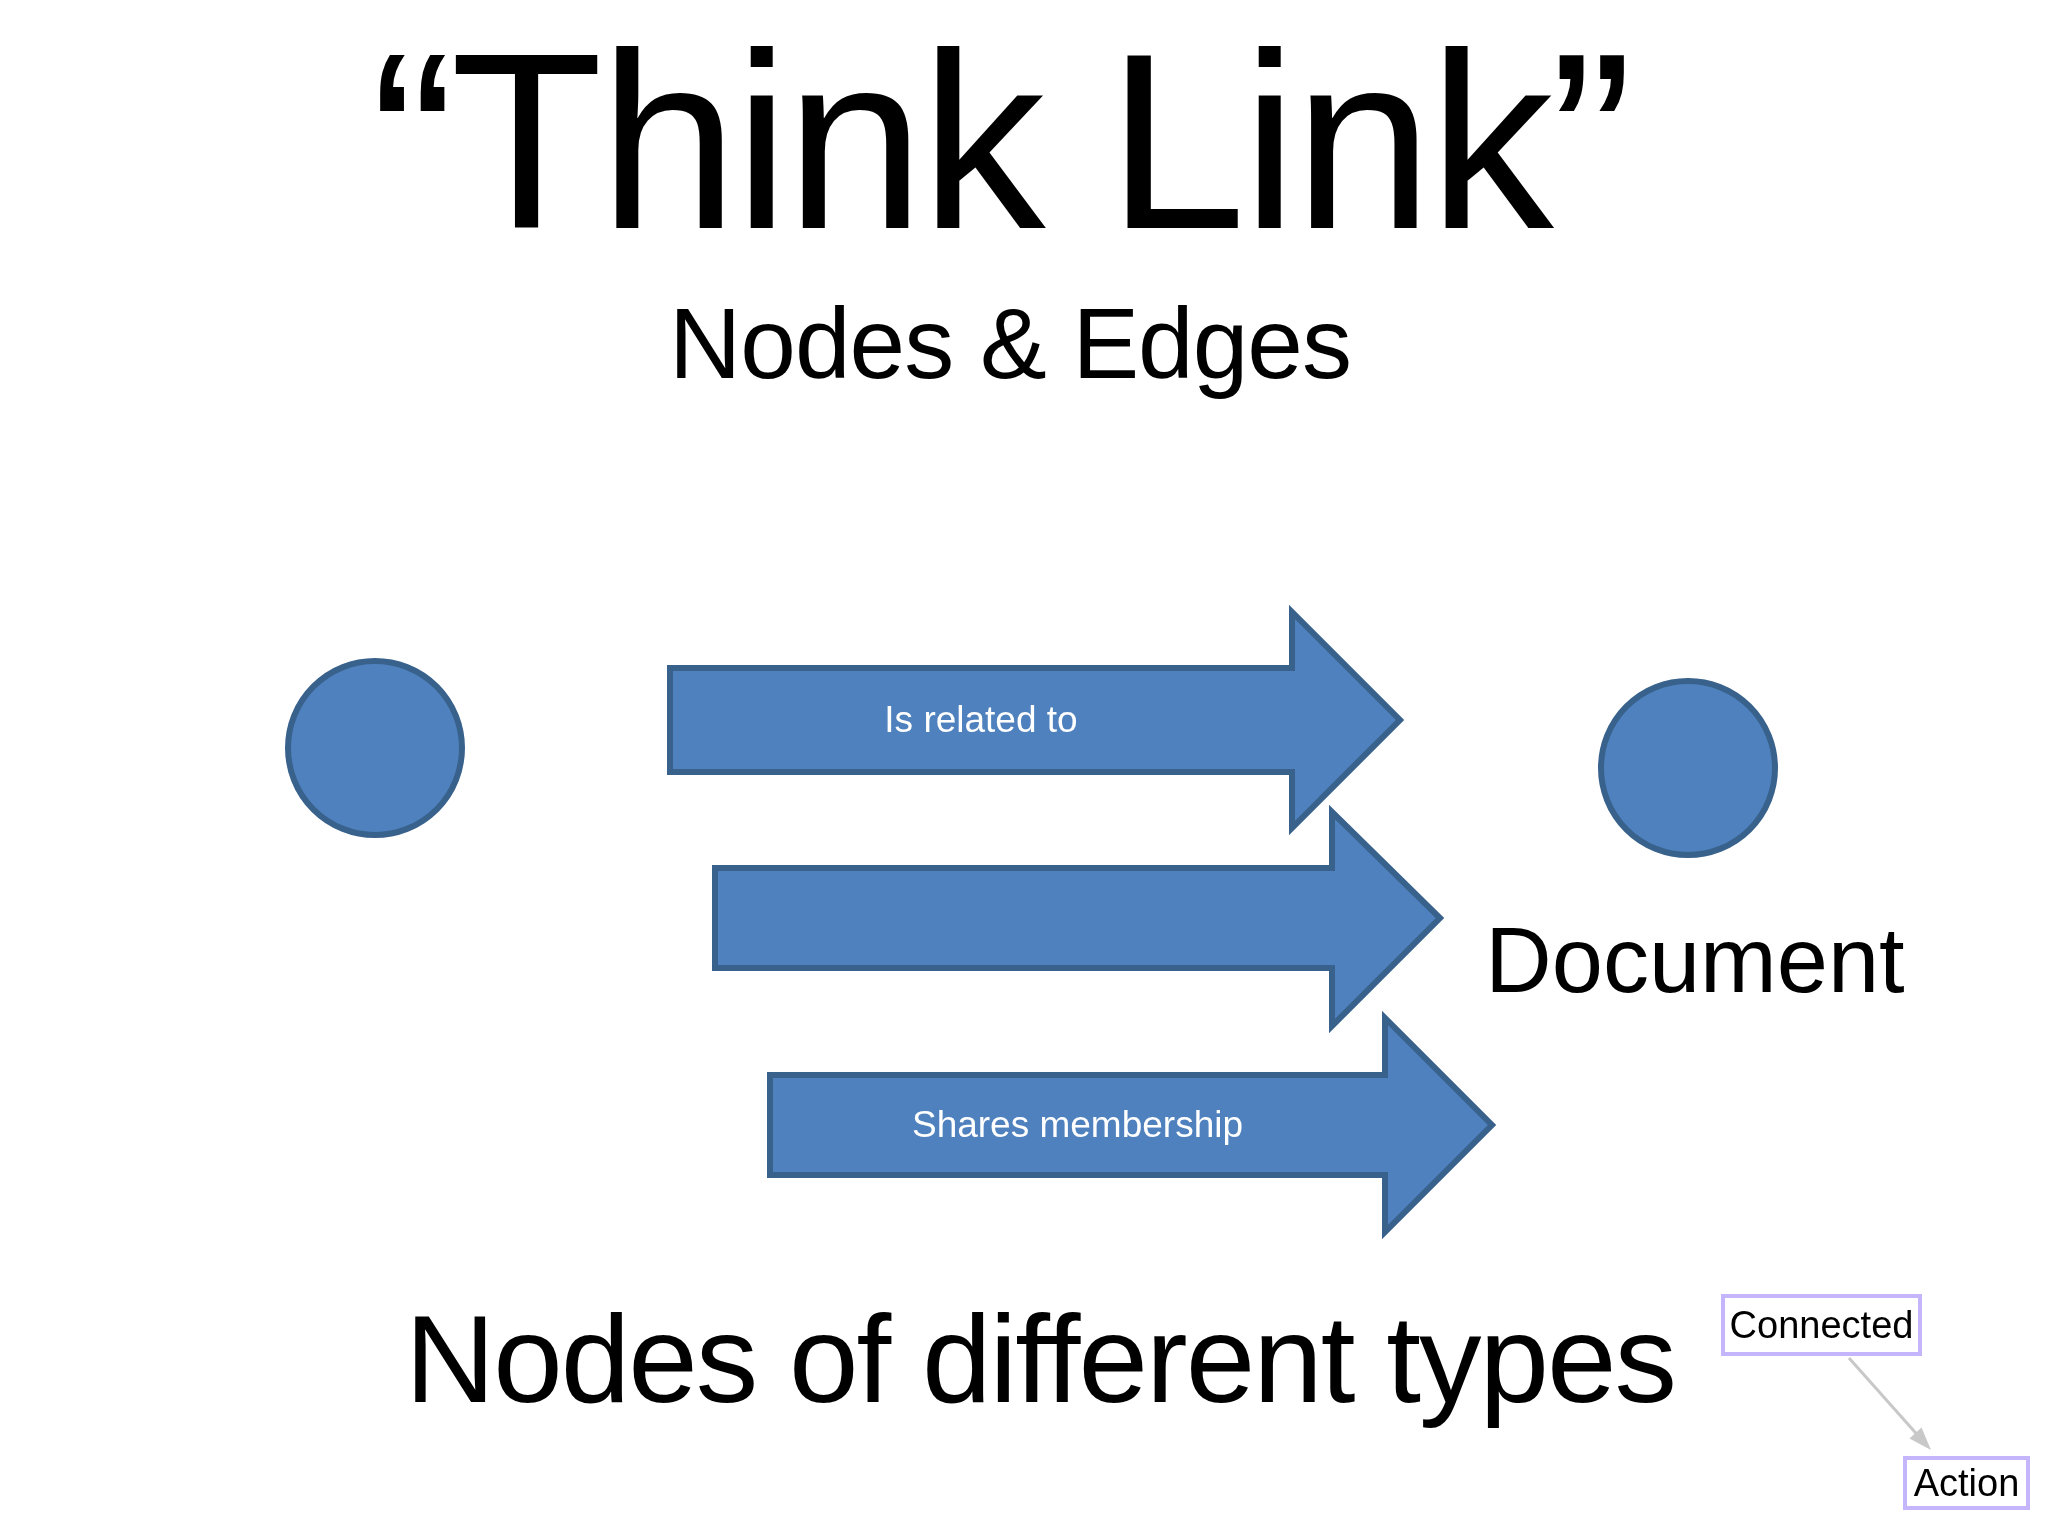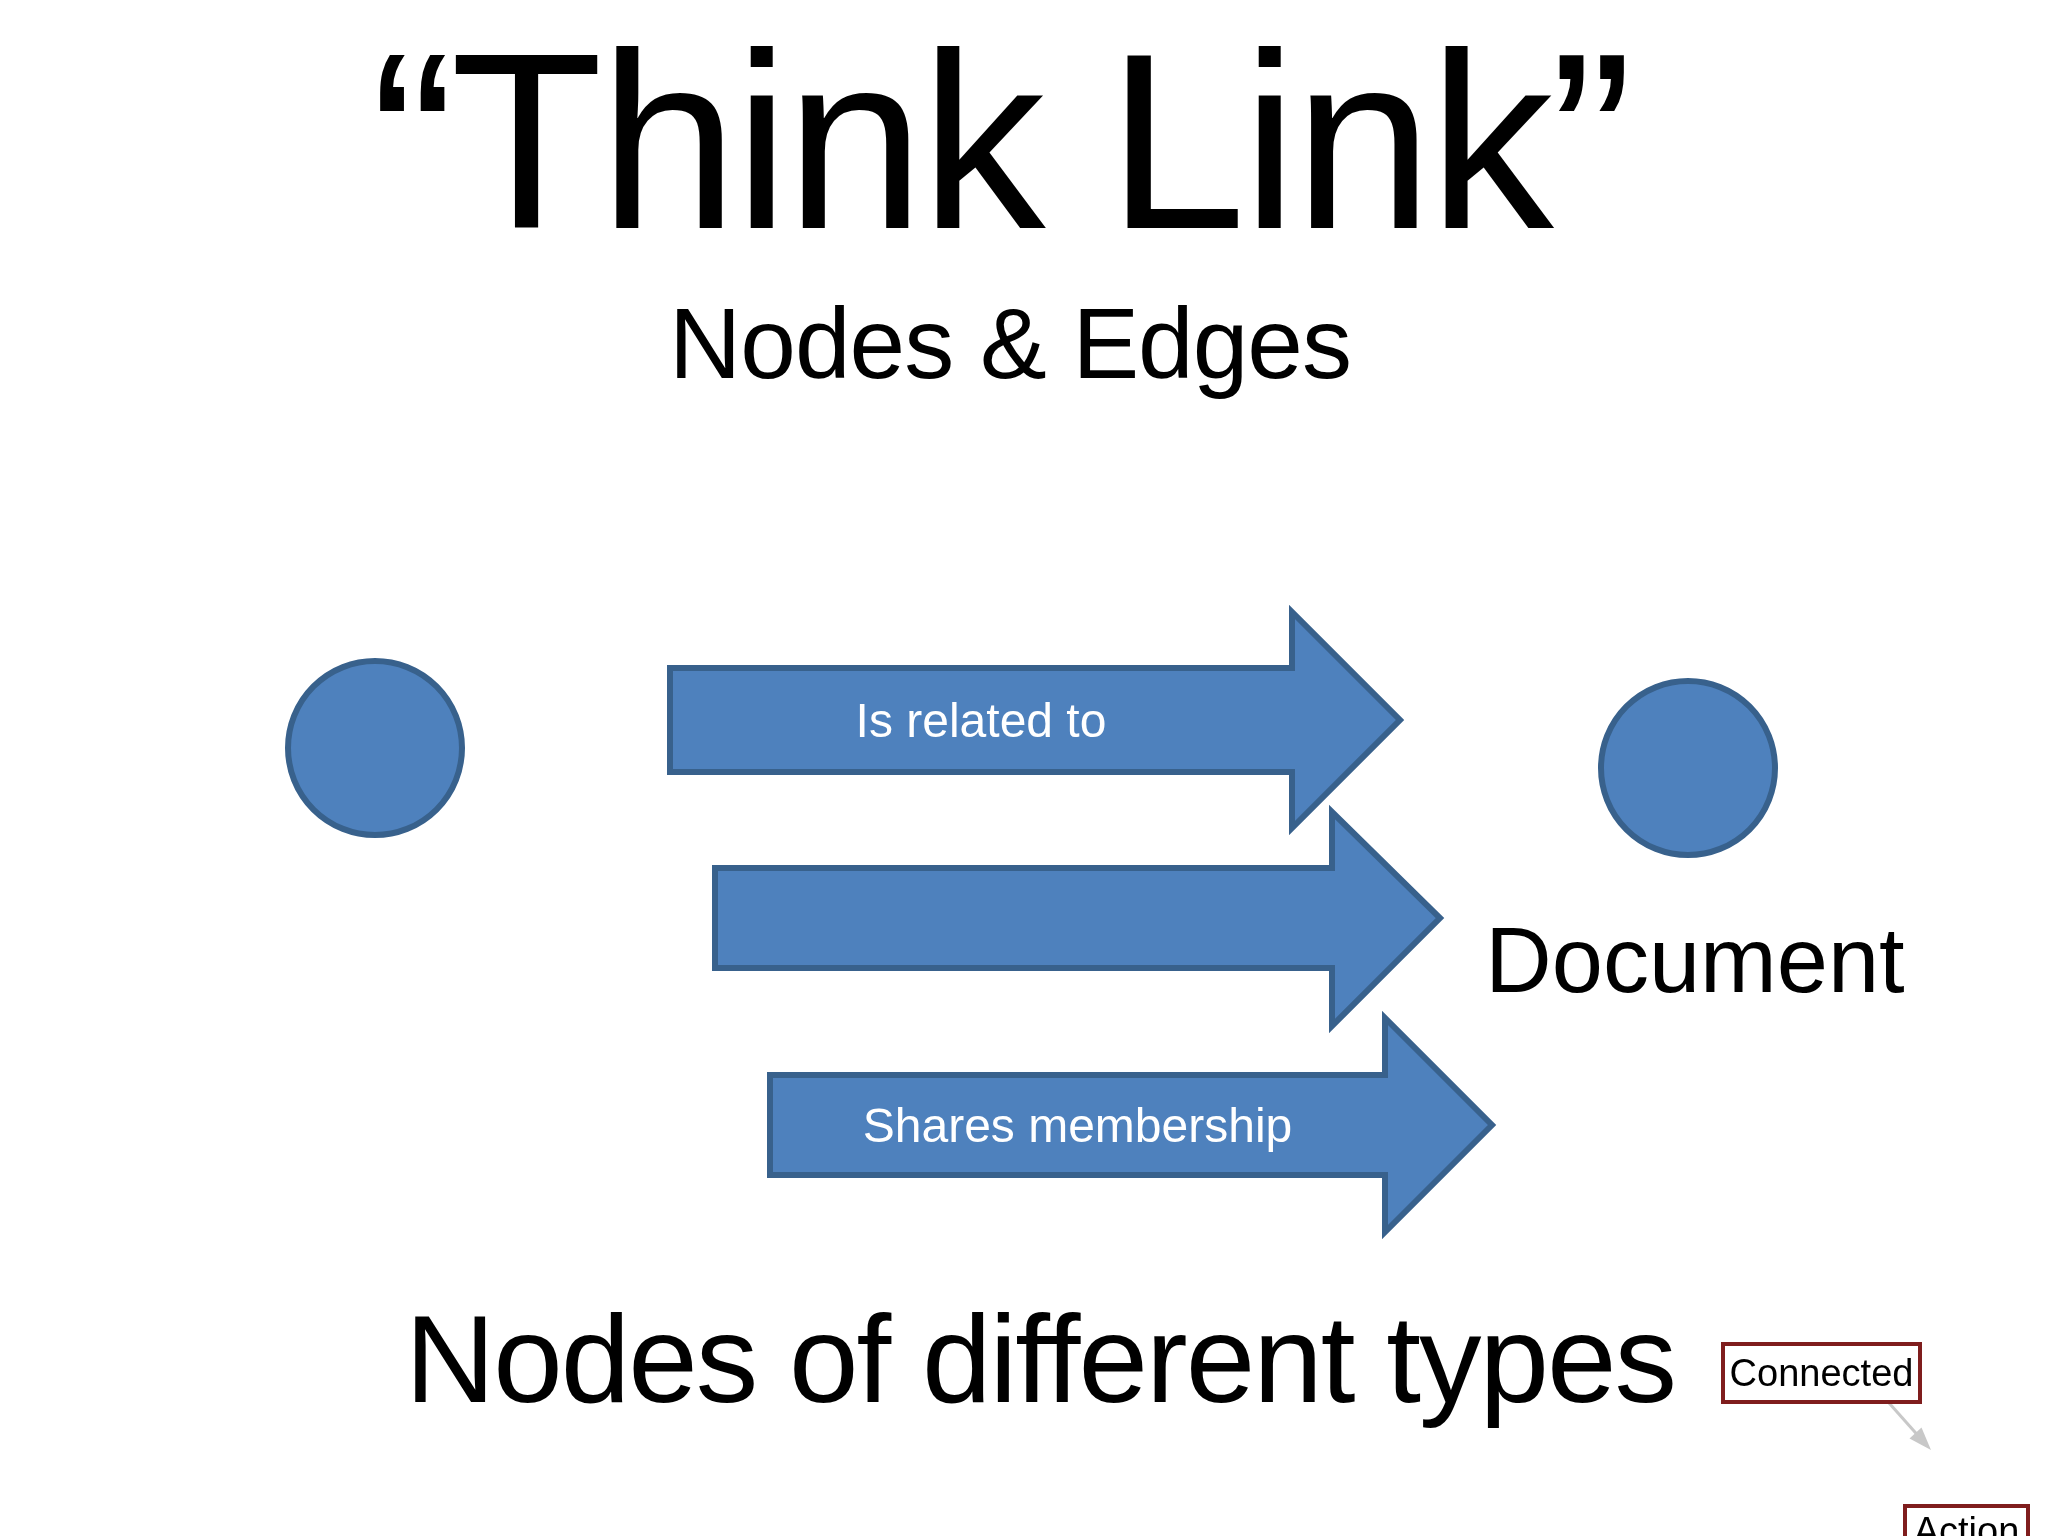--- a/index.html
+++ b/index.html
@@ -43,37 +43,36 @@
   }
   .node-label.person {
     left: 135px; top: 905px; width: 500px; height: 100px;
   }
   .node-label.document {
     left: 1445px; top: 910px; width: 500px; height: 100px;
     font-size: 92px;
   }
   .edge-label {
     color: #ffffff;
-    font-size: 48px;
+    font-size: 37px;
   }
   .edge-label.e1 { left: 670px;  top: 685px;  width: 622px; height: 70px; }
   .edge-label.e2 { left: 715px;  top: 883px;  width: 617px; height: 70px; }
   .edge-label.e3 { left: 770px;  top: 1090px; width: 615px; height: 70px; }
   .caption {
     left: 0; top: 1288px; width: 2048px; height: 140px;
     font-size: 125px;
     letter-spacing: -2px;
     padding-left: 16px;
   }
   .legend-box {
-    border: 4px solid #7f1d1d;
+    border: 4px solid #c4b5fd;
     background: #ffffff;
     font-size: 38px;
     box-sizing: border-box;
-    margin-top: 48px;
   }
   .legend-box.connected {
     left: 1721px; top: 1294px; width: 201px; height: 62px;
   }
   .legend-box.action {
     left: 1903px; top: 1456px; width: 127px; height: 54px;
   }
 </style>
 </head>
 <body>

